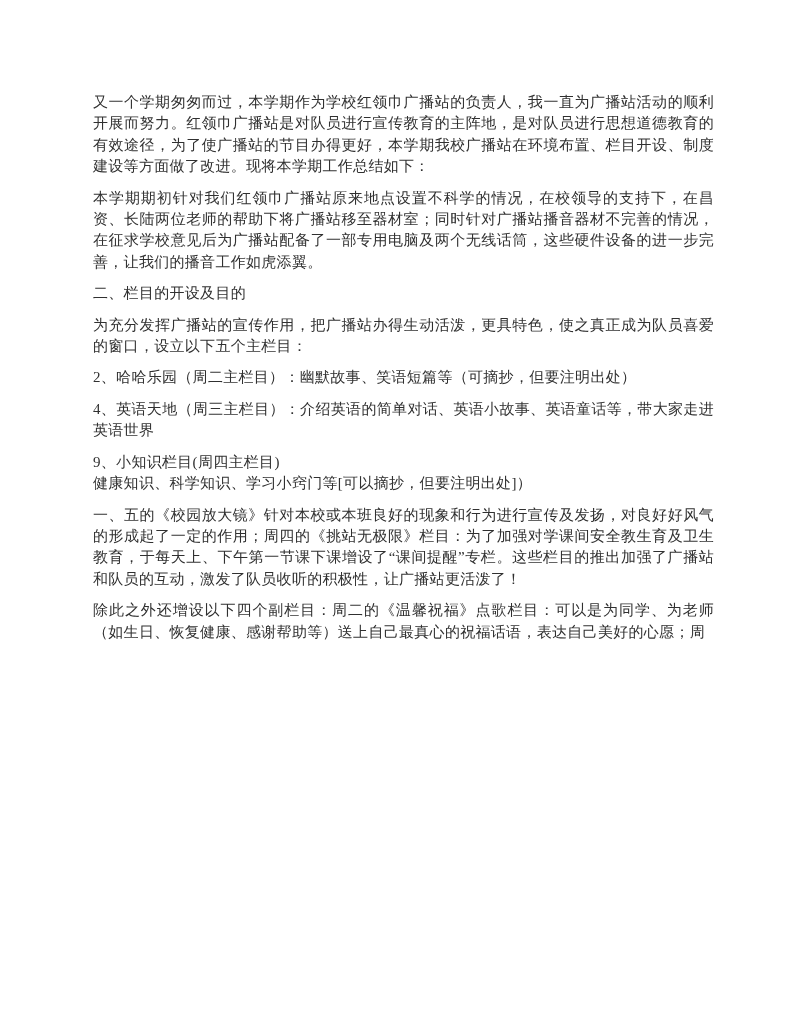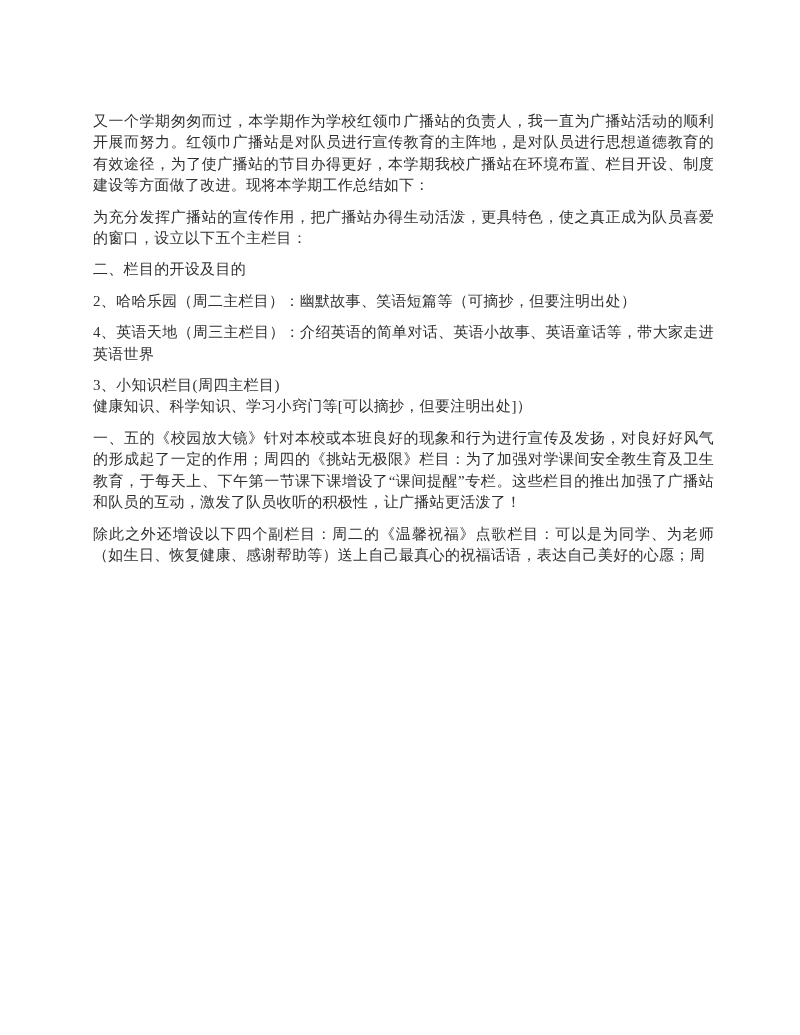--- a/index.html
+++ b/index.html
@@ -11,39 +11,40 @@
   body {
     width: 800px;
     height: 1035px;
     position: relative;
     overflow: hidden;
     font-family: "Liberation Serif", "DejaVu Serif", serif;
   }
   .doc-page {
     position: absolute;
     left: 93px;
-    top: 111px;
+    top: 92px;
     width: 621px;
     color: #303030;
     font-size: 15px;
     line-height: 21.4px;
     text-align: justify;
   }
   .doc-page p {
     margin: 0 0 10px 0;
     white-space: pre-line;
     letter-spacing: 0.3px;
   }
 </style>
 </head>
 <body>
 
 <div class="doc-page">
   <p>又一个学期匆匆而过，本学期作为学校红领巾广播站的负责人，我一直为广播站活动的顺利开展而努力。红领巾广播站是对队员进行宣传教育的主阵地，是对队员进行思想道德教育的有效途径，为了使广播站的节目办得更好，本学期我校广播站在环境布置、栏目开设、制度建设等方面做了改进。现将本学期工作总结如下：</p>
+  <p>本学期期初针对我们红领巾广播站原来地点设置不科学的情况，在校领导的支持下，在昌资、长陆两位老师的帮助下将广播站移至器材室；同时针对广播站播音器材不完善的情况，在征求学校意见后为广播站配备了一部专用电脑及两个无线话筒，这些硬件设备的进一步完善，让我们的播音工作如虎添翼。</p>
+  <p>二、栏目的开设及目的</p>
   <p>为充分发挥广播站的宣传作用，把广播站办得生动活泼，更具特色，使之真正成为队员喜爱的窗口，设立以下五个主栏目：</p>
-  <p>二、栏目的开设及目的</p>
   <p>2、哈哈乐园（周二主栏目）：幽默故事、笑语短篇等（可摘抄，但要注明出处）</p>
   <p>4、英语天地（周三主栏目）：介绍英语的简单对话、英语小故事、英语童话等，带大家走进英语世界</p>
-  <p>3、小知识栏目(周四主栏目)
+  <p>9、小知识栏目(周四主栏目)
 健康知识、科学知识、学习小窍门等[可以摘抄，但要注明出处]）</p>
   <p>一、五的《校园放大镜》针对本校或本班良好的现象和行为进行宣传及发扬，对良好好风气的形成起了一定的作用；周四的《挑站无极限》栏目：为了加强对学课间安全教生育及卫生教育，于每天上、下午第一节课下课增设了“课间提醒”专栏。这些栏目的推出加强了广播站和队员的互动，激发了队员收听的积极性，让广播站更活泼了！</p>
   <p>除此之外还增设以下四个副栏目：周二的《温馨祝福》点歌栏目：可以是为同学、为老师（如生日、恢复健康、感谢帮助等）送上自己最真心的祝福话语，表达自己美好的心愿；周</p>
 </div>
 
 </body></html>

